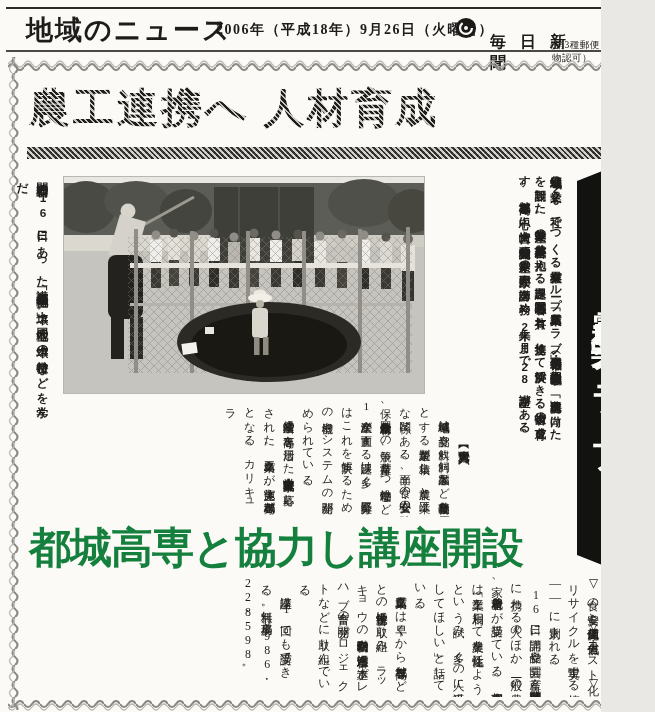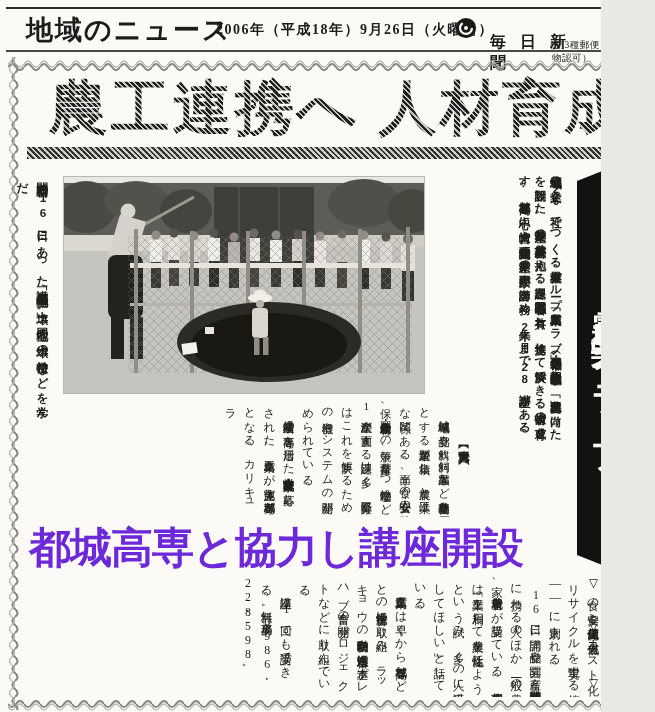--- a/index.html
+++ b/index.html
@@ -20,34 +20,34 @@
 
   
   .frame-strip{position:absolute;}
   #frame-top{left:8px;top:57px;width:639px;height:12px;}
   #frame-bottom{left:8px;top:698px;width:639px;height:12px;}
   #frame-left{left:8px;top:57px;width:11px;height:653px;}
   #frame-right{left:636px;top:57px;width:11px;height:653px;}
 
   
   #main-headline{position:absolute;left:29px;top:70px;width:597px;height:78px;margin:0;
-    font-size:59px;line-height:76px;font-weight:900;text-align:right;letter-spacing:3px;
+    font-size:41px;line-height:76px;font-weight:900;text-align:left;letter-spacing:3px;
     color:#2b2a28;font-family:"Liberation Serif","DejaVu Serif",serif;}
   @supports ((-webkit-background-clip:text) or (background-clip:text)){
     #main-headline{
       background:repeating-linear-gradient(45deg,#1f1e1c 0 2.2px,#c6c4c0 2.2px 3.8px);
       -webkit-background-clip:text;background-clip:text;color:transparent;
       text-shadow:none;}
   }
   #headline-bar{position:absolute;left:27px;top:147px;width:601px;height:12px;
     background:
       repeating-linear-gradient(45deg,rgba(40,40,38,.9) 0 2px,rgba(216,214,210,.9) 2px 4px),
       repeating-linear-gradient(-45deg,#565553 0 2px,#cfcdc9 2px 4px);}
   #sub-headline{position:absolute;left:28px;top:523px;width:496px;height:52px;margin:0;
-    font-size:42px;line-height:50px;font-weight:900;letter-spacing:-1px;text-align:center;color:#6d28d9;}
+    font-size:42px;line-height:50px;font-weight:900;letter-spacing:-1px;text-align:center;color:#15803d;}
 
   
   #side-banner{position:absolute;left:577px;top:169px;width:60px;height:398px;background:#121210;
     clip-path:polygon(50% 0,100% 3%,100% 97%,50% 100%,0 97%,0 3%);
     display:flex;align-items:center;justify-content:center;}
   #side-banner-text{writing-mode:vertical-rl;text-orientation:upright;color:#fdfdfb;
     font-size:35px;font-weight:700;letter-spacing:7px;}
 
   
   .vtext{position:absolute;writing-mode:vertical-rl;text-orientation:upright;

